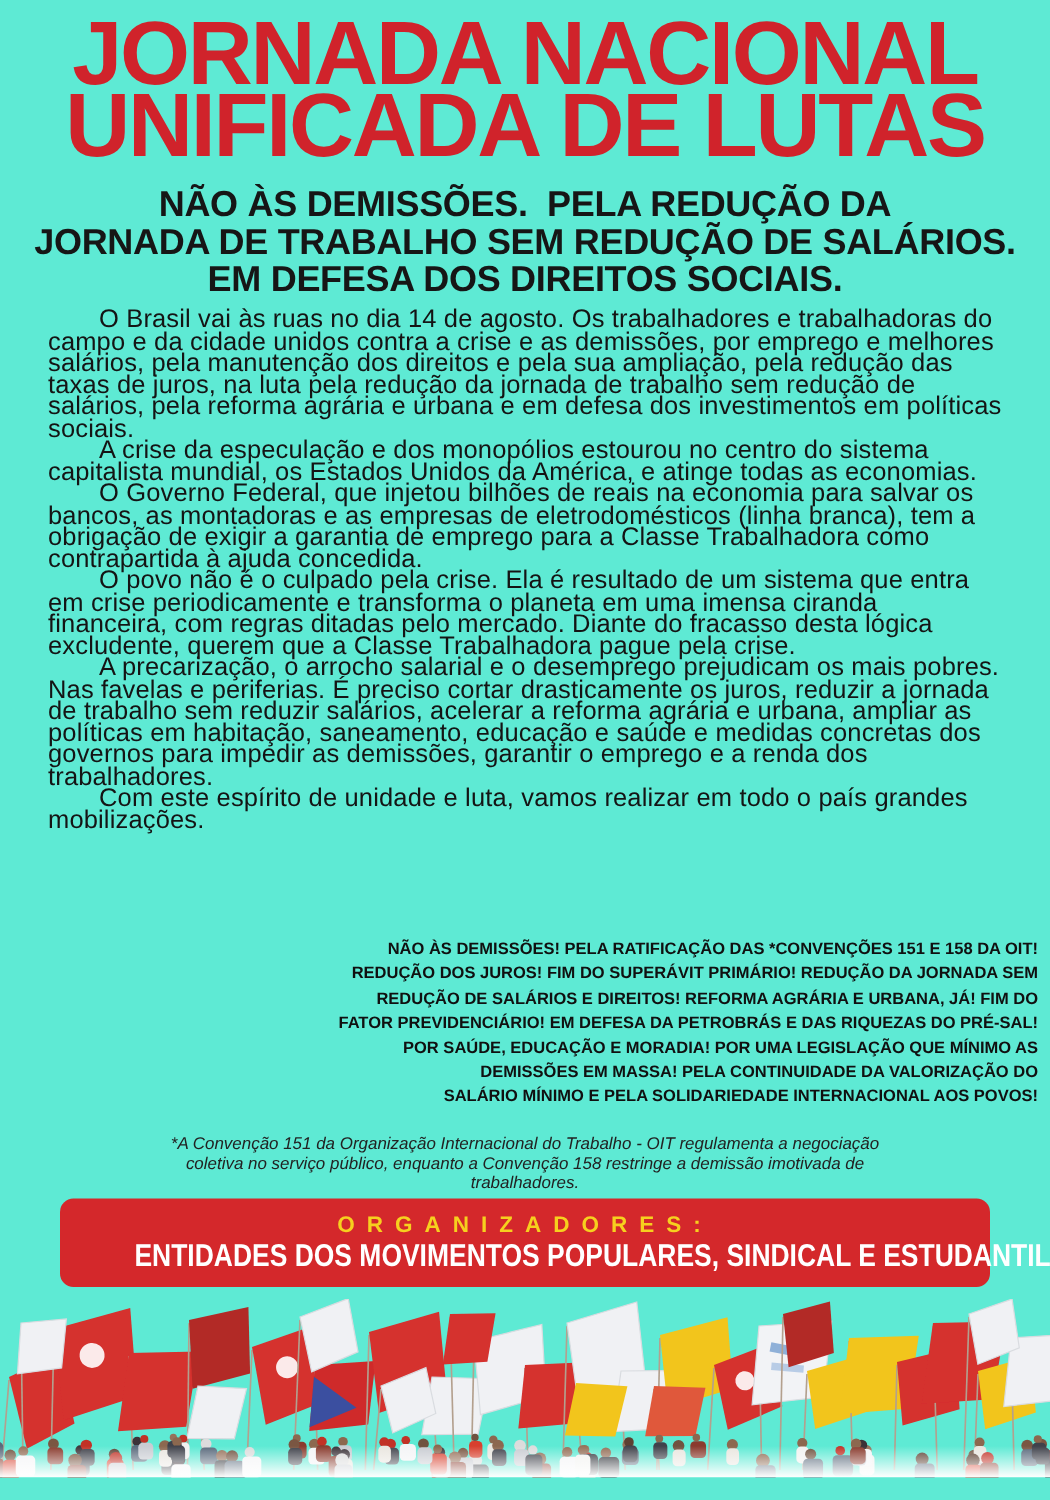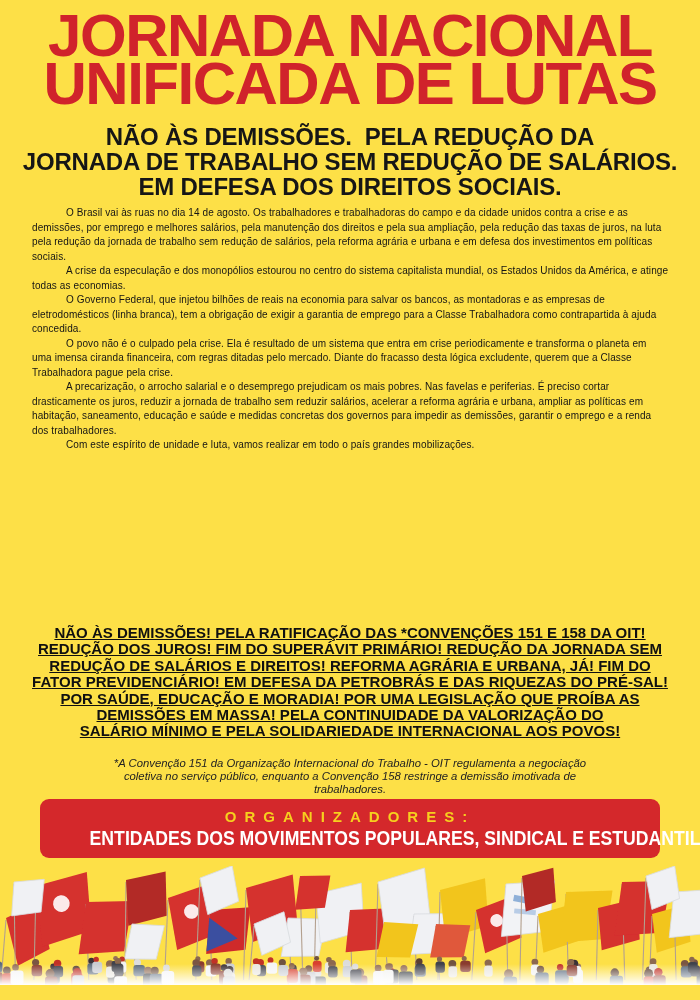--- a/index.html
+++ b/index.html
@@ -1,29 +1,29 @@
 <!DOCTYPE html>
 <html style="--title-red: #d0232b; --banner-red: #d4282b; --organizers-yellow: #f6d01e;"><head>
 <meta charset="utf-8">
 <style>
   html,body{margin:0;padding:0;background:#ffffff;}
-  .page{position:relative;width:700px;height:1000px;background:#fde047;overflow:hidden;
+  .page{position:relative;width:700px;height:1000px;background:#5eead4;overflow:hidden;
         font-family:"Liberation Sans", sans-serif;}
   .title{position:absolute;top:12px;left:0;width:700px;margin:0;text-align:center;
          color:var(--title-red,#d0232b);font-size:60px;line-height:48px;font-weight:800;
          letter-spacing:-1.5px;}
   .tline{display:block;white-space:nowrap;}
   .subtitle{position:absolute;top:124px;left:0;width:700px;text-align:center;
             font-weight:700;font-size:24px;line-height:25px;color:#161616;letter-spacing:-0.2px;}
   .subtitle div{white-space:nowrap;}
-  .bodytext{position:absolute;top:206px;left:32px;width:637px;font-size:10px;
+  .bodytext{position:absolute;top:206px;left:32px;width:637px;font-size:17px;
             line-height:14.5px;color:#141414;letter-spacing:0.1px;}
   .bodytext p{margin:0;text-indent:34px;}
-  .manifesto{position:absolute;top:625px;left:8px;width:684px;text-align:center;
-             font-weight:700;font-size:15px;line-height:16.4px;color:#101010;text-decoration:underline;}
+  .manifesto{position:absolute;top:625px;left:8px;width:684px;text-align:right;
+             font-weight:700;font-size:11px;line-height:16.4px;color:#101010;}
   .mline{white-space:nowrap;}
   .footnote{position:absolute;top:757px;left:100px;width:500px;text-align:center;
             font-style:italic;font-size:11.3px;line-height:13px;color:#222222;}
   .banner{position:absolute;top:799px;left:40px;width:620px;height:59px;
           background:var(--banner-red,#d4282b);border-radius:9px;}
   .org-label{margin-top:9px;text-align:center;color:var(--organizers-yellow,#f6d01e);
              font-weight:700;font-size:15px;letter-spacing:8px;padding-left:0;}
   .org-entities{margin-top:1px;text-align:center;color:#ffffff;font-weight:700;
                 font-size:21px;white-space:nowrap;transform:scaleX(0.84);
                 transform-origin:50% 50%;}
@@ -52,21 +52,21 @@
     <p>O povo não é o culpado pela crise. Ela é resultado de um sistema que entra em crise periodicamente e transforma o planeta em uma imensa ciranda financeira, com regras ditadas pelo mercado. Diante do fracasso desta lógica excludente, querem que a Classe Trabalhadora pague pela crise.</p>
     <p>A precarização, o arrocho salarial e o desemprego prejudicam os mais pobres. Nas favelas e periferias. É preciso cortar drasticamente os juros, reduzir a jornada de trabalho sem reduzir salários, acelerar a reforma agrária e urbana, ampliar as políticas em habitação, saneamento, educação e saúde e medidas concretas dos governos para impedir as demissões, garantir o emprego e a renda dos trabalhadores.</p>
     <p>Com este espírito de unidade e luta, vamos realizar em todo o país grandes mobilizações.</p>
   </div>
 
   <div class="manifesto">
     <div class="mline">NÃO ÀS DEMISSÕES! PELA RATIFICAÇÃO DAS *CONVENÇÕES 151 E 158 DA OIT!</div>
     <div class="mline">REDUÇÃO DOS JUROS! FIM DO SUPERÁVIT PRIMÁRIO! REDUÇÃO DA JORNADA SEM</div>
     <div class="mline">REDUÇÃO DE SALÁRIOS E DIREITOS! REFORMA AGRÁRIA E URBANA, JÁ! FIM DO</div>
     <div class="mline">FATOR PREVIDENCIÁRIO! EM DEFESA DA PETROBRÁS E DAS RIQUEZAS DO PRÉ-SAL!</div>
-    <div class="mline">POR SAÚDE, EDUCAÇÃO E MORADIA! POR UMA LEGISLAÇÃO QUE PROÍBA AS</div>
+    <div class="mline">POR SAÚDE, EDUCAÇÃO E MORADIA! POR UMA LEGISLAÇÃO QUE MÍNIMO AS</div>
     <div class="mline">DEMISSÕES EM MASSA! PELA CONTINUIDADE DA VALORIZAÇÃO DO</div>
     <div class="mline">SALÁRIO MÍNIMO E PELA SOLIDARIEDADE INTERNACIONAL AOS POVOS!</div>
   </div>
 
   <div class="footnote">*A Convenção 151 da Organização Internacional do Trabalho - OIT regulamenta a negociação coletiva no serviço público, enquanto a Convenção 158 restringe a demissão imotivada de trabalhadores.</div>
 
   <div class="banner">
     <div class="org-label">ORGANIZADORES:</div>
     <div class="org-entities">ENTIDADES DOS MOVIMENTOS POPULARES, SINDICAL E ESTUDANTIL</div>
   </div>

